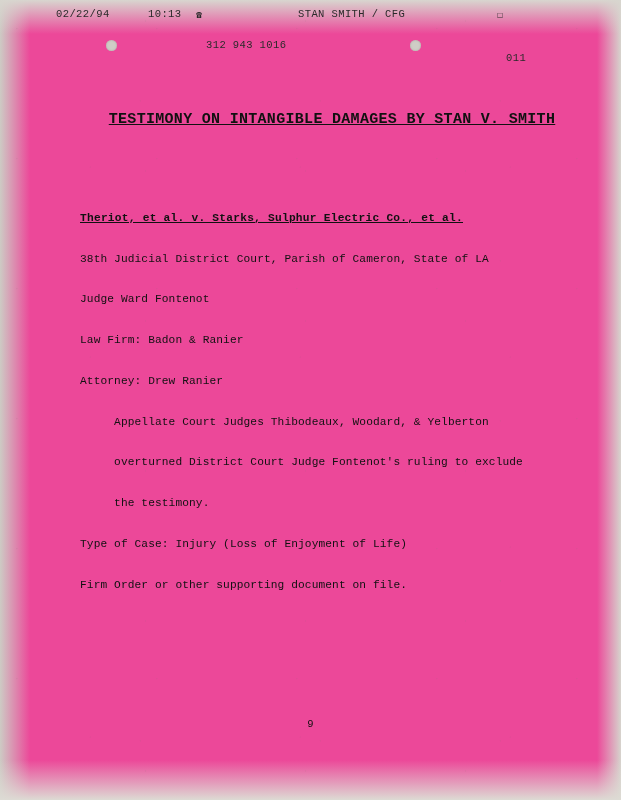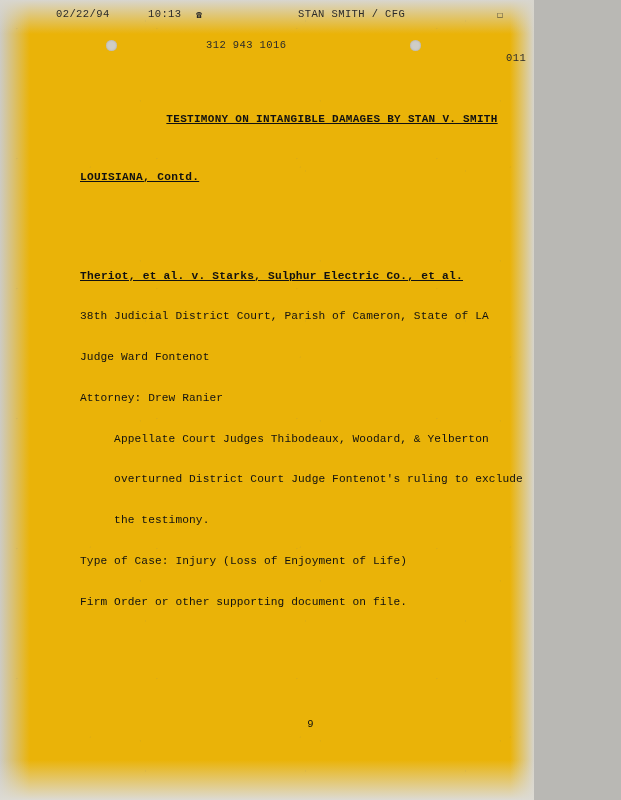--- a/index.html
+++ b/index.html
@@ -2,23 +2,23 @@
 <html><head>
 <meta charset="utf-8">
 <style>
   html, body {
     margin: 0;
     padding: 0;
     background: #b9b8b4;
   }
   #page {
     position: relative;
-    width: 534px;
+    width: 621px;
     height: 800px;
-    background: #eab308;
+    background: #ec4899;
     overflow: hidden;
     font-family: "Liberation Mono", "DejaVu Sans Mono", monospace;
     color: #111;
   }
   
   .scan-shade-left {
     position: absolute;
     left: 0; top: 0; width: 30px; height: 800px;
     background: linear-gradient(to right, #cdcbc4, rgba(236,234,228,0));
     pointer-events: none;
@@ -86,21 +86,21 @@
     font-size: 11.2px;
     line-height: 13.6px;
     letter-spacing: 0.1px;
     white-space: pre;
   }
   .title {
     font-weight: bold;
     text-decoration: underline;
     text-align: center;
     margin-left: 4px;
-    font-size: 11px;
+    font-size: 15px;
     letter-spacing: 0.3px;
   }
   .state-head {
     font-weight: bold;
     text-decoration: underline;
     margin-top: 17px;
     letter-spacing: 0.3px;
   }
   .case {
     margin-top: 17px;
@@ -151,26 +151,26 @@
     <span class="fh-name">STAN SMITH / CFG</span>
     <span class="fax-icon2">☐</span>
     <span class="fh-page">011</span>
   </div>
 
   <div class="hole hole-1"></div>
   <div class="hole hole-2"></div>
 
   <div class="doc">
     <div class="title">TESTIMONY ON INTANGIBLE DAMAGES BY STAN V. SMITH</div>
-    <div class="state-head">LOUISIANA, Contd.</div>
 
     <div class="case">
       <div class="case-title">Theriot, et al. v. Starks, Sulphur Electric Co., et al.</div>
       <div class="line">38th Judicial District Court, Parish of Cameron, State of LA</div>
       <div class="line">Judge Ward Fontenot</div>
+      <div class="line">Law Firm: Badon &amp; Ranier</div>
       <div class="line">Attorney: Drew Ranier</div>
       <div class="line">     Appellate Court Judges Thibodeaux, Woodard, &amp; Yelberton</div>
       <div class="line">     overturned District Court Judge Fontenot's ruling to exclude</div>
       <div class="line">     the testimony.</div>
       <div class="line">Type of Case: Injury (Loss of Enjoyment of Life)</div>
       <div class="line">Firm Order or other supporting document on file.</div>
     </div>
 
     
 

